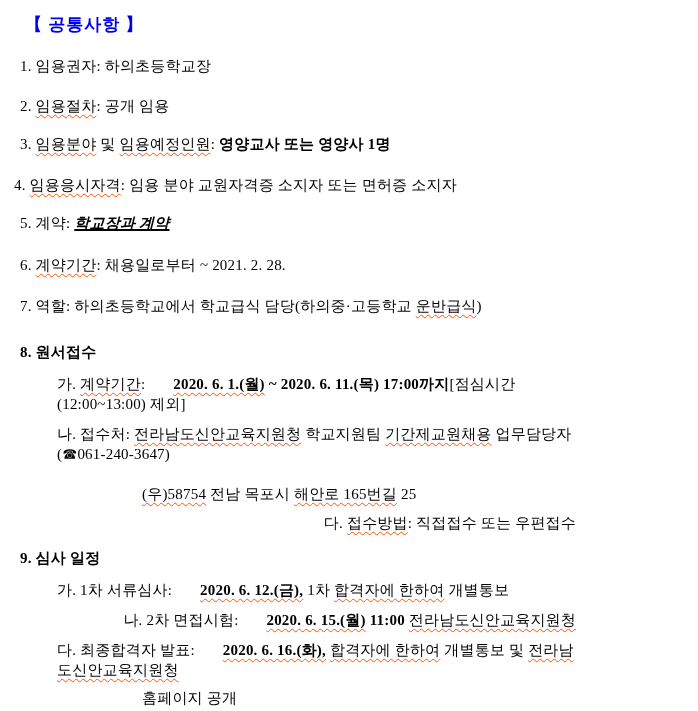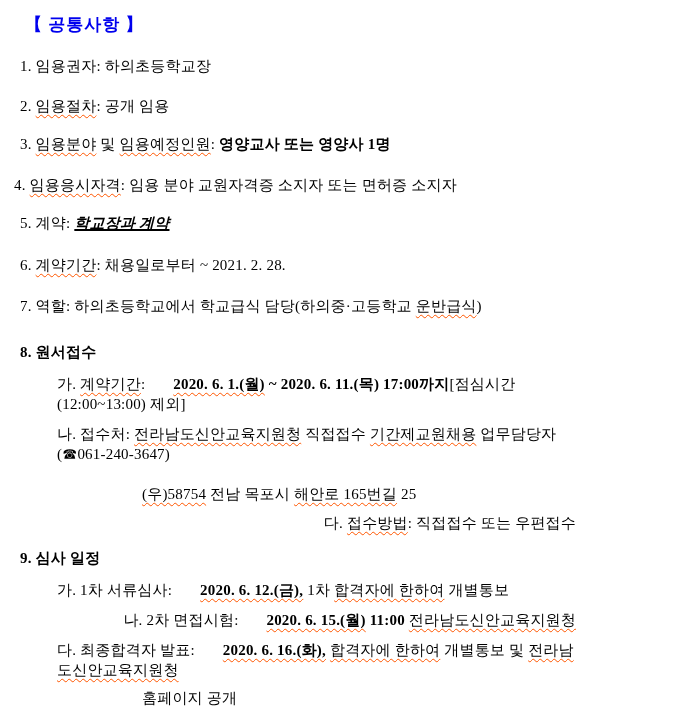--- a/index.html
+++ b/index.html
@@ -66,21 +66,21 @@
   <section>
       <div class="line l0" style="margin-top: 20px;"><span>1. 임용권자: 하의초등학교장</span></div>
       <div class="line l0" style="margin-top: 20px;"><span>2. </span><span class="w">임용절차</span><span>: 공개 임용</span></div>
       <div class="line l0" style="margin-top: 18px;"><span>3. </span><span class="w">임용분야</span><span> 및 </span><span class="w">임용예정인원</span><span>: </span><span class="b">영양교사 또는 영양사 1명</span></div>
       <div class="line l0" style="margin-top: 21px; margin-left: 14px;"><span>4. </span><span class="w">임용응시자격</span><span>: 임용 분야 교원자격증 소지자 또는 면허증 소지자</span></div>
       <div class="line l0" style="margin-top: 18px;"><span>5. 계약: </span><span class="b u">학교장과 계약</span></div>
       <div class="line l0" style="margin-top: 22px;"><span>6. </span><span class="w">계약기간</span><span>: 채용일로부터 ~ 2021. 2. 28.</span></div>
       <div class="line l0" style="margin-top: 21px;"><span>7. 역할: 하의초등학교에서 학교급식 담당(하의중·고등학교 </span><span class="w">운반급식</span><span>)</span></div>
       <div class="line l0" style="margin-top: 26px;"><span class="b">8. 원서접수</span></div>
       <div class="line l1" style="margin-top: 12px;"><span>가. </span><span class="w">계약기간</span><span>: </span><span class="b w">2020. 6. 1.(월)</span><span class="b"> ~ </span><span class="b">2020. 6. 11.(목) 17:00까지</span><span>[점심시간(12:00~13:00) 제외]</span></div>
-      <div class="line l1" style="margin-top: 10px;"><span>나. 접수처: </span><span class="w">전라남도신안교육지원청</span><span> 직접접수 </span><span class="w">기간제교원채용</span><span> 업무담당자(☎061-240-3647)</span></div>
+      <div class="line l1" style="margin-top: 10px;"><span>나. 접수처: </span><span class="w">전라남도신안교육지원청</span><span> 학교지원팀 </span><span class="w">기간제교원채용</span><span> 업무담당자(☎061-240-3647)</span></div>
       <div class="line cont" style="margin-top: 20px;"><span class="w">(우)58754</span><span> 전남 목포시 </span><span class="w">해안로 165번길</span><span> 25</span></div>
       <div class="line l1" style="margin-top: 9px; text-align: right;"><span>다. </span><span class="w">접수방법</span><span>: 직접접수 또는 우편접수</span></div>
       <div class="line l0" style="margin-top: 15px;"><span class="b">9. 심사 일정</span></div>
       <div class="line l1" style="margin-top: 12px;"><span>가. 1차 서류심사: </span><span class="b w">2020. 6. 12.(금),</span><span> 1차 </span><span class="w">합격자에 한하여</span><span> 개별통보</span></div>
       <div class="line l1" style="margin-top: 10px; text-align: right;"><span>나. 2차 면접시험: </span><span class="b w">2020. 6. 15.(월)</span><span class="b"> 11:00</span><span> </span><span class="w">전라남도신안교육지원청</span></div>
       <div class="line l1" style="margin-top: 10px;"><span>다. 최종합격자 발표: </span><span class="b w">2020. 6. 16.(화),</span><span> </span><span class="w">합격자에 한하여</span><span> 개별통보 및 </span><span class="w">전라남도신안교육지원청</span></div>
       <div class="line cont" style="margin-top: 8px;"><span>홈페이지 공개</span></div>
     </section>
 </main>
 

